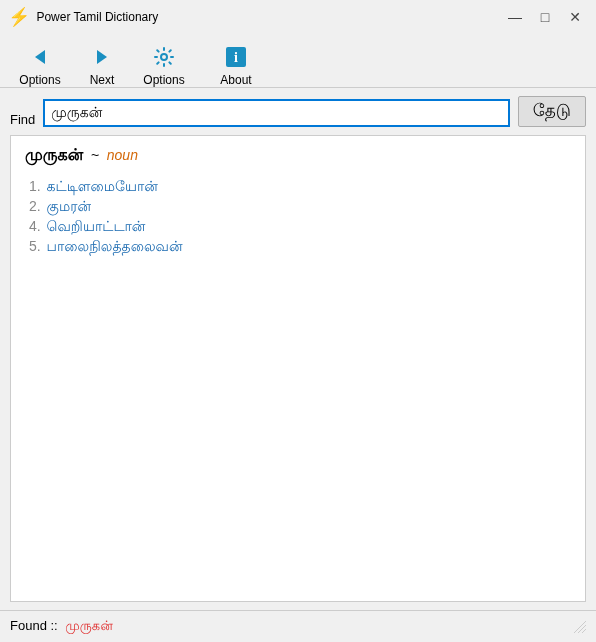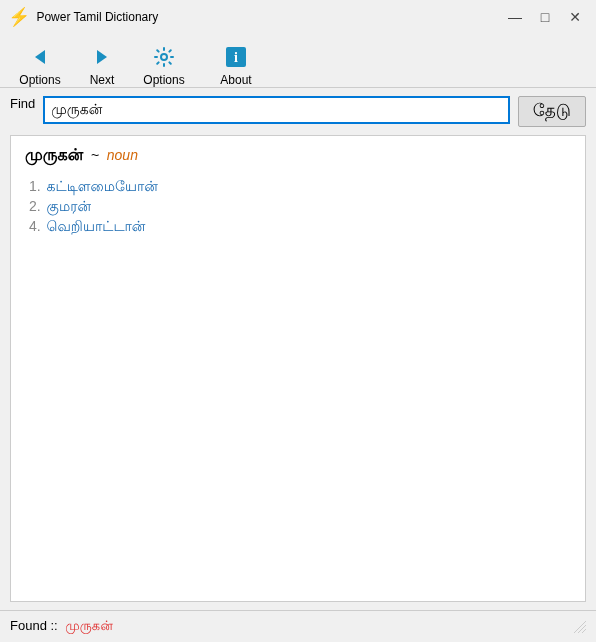--- a/index.html
+++ b/index.html
@@ -110,21 +110,21 @@
       background: #f0f0f0;
       padding: 8px 10px;
       display: flex;
       flex-direction: column;
       gap: 8px;
     }
 
     
     .find-row {
       display: flex;
-      align-items: flex-start;
+      align-items: flex-end;
       gap: 8px;
     }
     .find-label {
       font-size: 13px;
       color: #000;
       white-space: nowrap;
     }
     .find-input {
       flex: 1;
       height: 28px;
@@ -287,20 +287,24 @@
         <a>கட்டிளமையோன்</a>
       </li>
       <li>
         <span class="num">2.</span>
         <a>குமரன்</a>
       </li>
       <li>
         <span class="num">4.</span>
         <a>வெறியாட்டான்</a>
       </li>
+      <li>
+        <span class="num">5.</span>
+        <a>பாலைநிலத்தலைவன்</a>
+      </li>
     </ol>
   </div>
 
 </div>
 
 <div class="status-bar">
   <div>
     <span class="status-found">Found ::</span>
     <span style="margin-left:4px;"></span>
     <span class="status-found-word">முருகன்</span>

